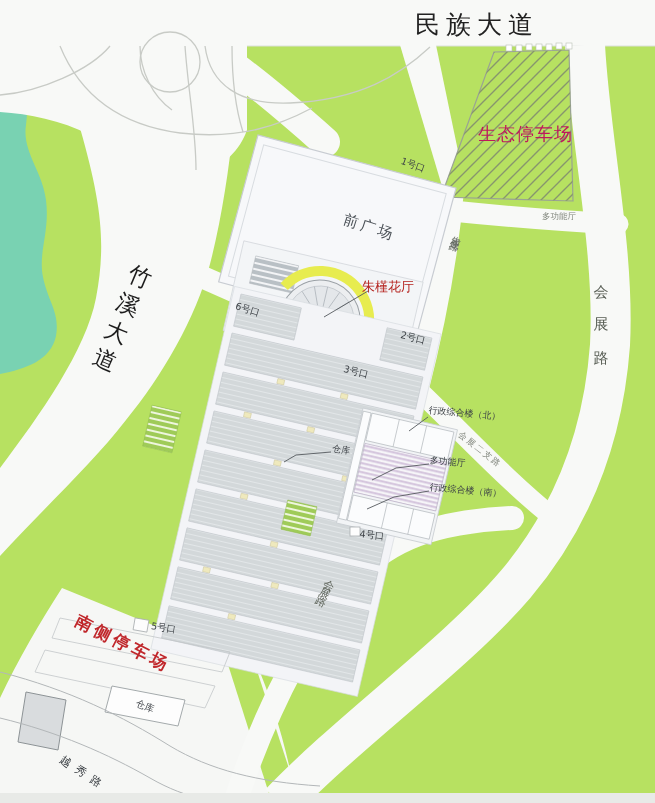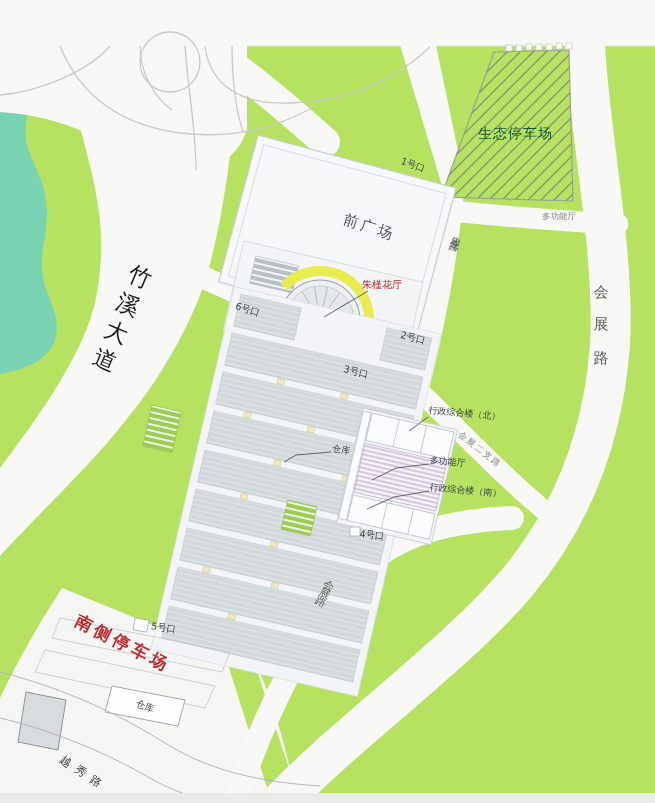--- a/index.html
+++ b/index.html
@@ -200,32 +200,33 @@
     <path d="M 429,464 L 396,468 L 372,480"></path>
     <path d="M 429,491 L 394,497 L 367,509"></path>
   </g>
 
   <rect x="134" y="619" width="14" height="12" fill="#fdfdfd" stroke="#a8adb0" stroke-width="0.8" transform="rotate(10 141 625)"></rect>
   <rect x="350" y="527" width="10" height="9" fill="#fdfdfd" stroke="#a8adb0" stroke-width="0.8"></rect>
 
   <rect x="0" y="793" width="655" height="10" fill="#e8eae7"></rect>
 </svg>
 
-
-<div class="lbl" style="left:478px;top:126px;font-size:14px;letter-spacing:1px;color:#14532d;">生态停车场</div>
+<div class="lbl title" style="left:415px;top:12px;">民族大道</div>
+
+<div class="lbl" style="left:478px;top:126px;font-size:18px;letter-spacing:1px;color:#be185d;font-family:Liberation Mono, monospace;">生态停车场</div>
 
 <div class="lbl roadname" style="left:542px;top:212px;">多功能厅</div>
 
 <div class="lbl v" style="left:456px;top:228px;font-size:9.5px;letter-spacing:2px;color:#646a62;transform:rotate(20deg);">朱槿北路</div>
 
 <div class="lbl v" style="left:593px;top:272px;font-size:15px;letter-spacing:33px;color:#585e55;">会展路</div>
 
 <div class="lbl" style="left:346px;top:212px;font-size:15px;letter-spacing:3px;color:#4c5258;transform:rotate(18deg);">前广场</div>
 
-<div class="lbl red" style="left:362px;top:280px;font-size:10px;">朱槿花厅</div>
+<div class="lbl red" style="left:362px;top:280px;font-size:13px;">朱槿花厅</div>
 
 <div class="lbl gate" style="left:403px;top:156px;transform:rotate(20deg);">1号口</div>
 <div class="lbl gate" style="left:402px;top:330px;transform:rotate(14deg);">2号口</div>
 <div class="lbl gate" style="left:345px;top:364px;transform:rotate(14deg);">3号口</div>
 <div class="lbl gate" style="left:360px;top:529px;transform:rotate(6deg);">4号口</div>
 <div class="lbl gate" style="left:152px;top:621px;transform:rotate(9deg);">5号口</div>
 <div class="lbl gate" style="left:237px;top:301px;transform:rotate(17deg);">6号口</div>
 
 <div class="lbl small" style="left:333px;top:444px;transform:rotate(10deg);">仓库</div>
 

